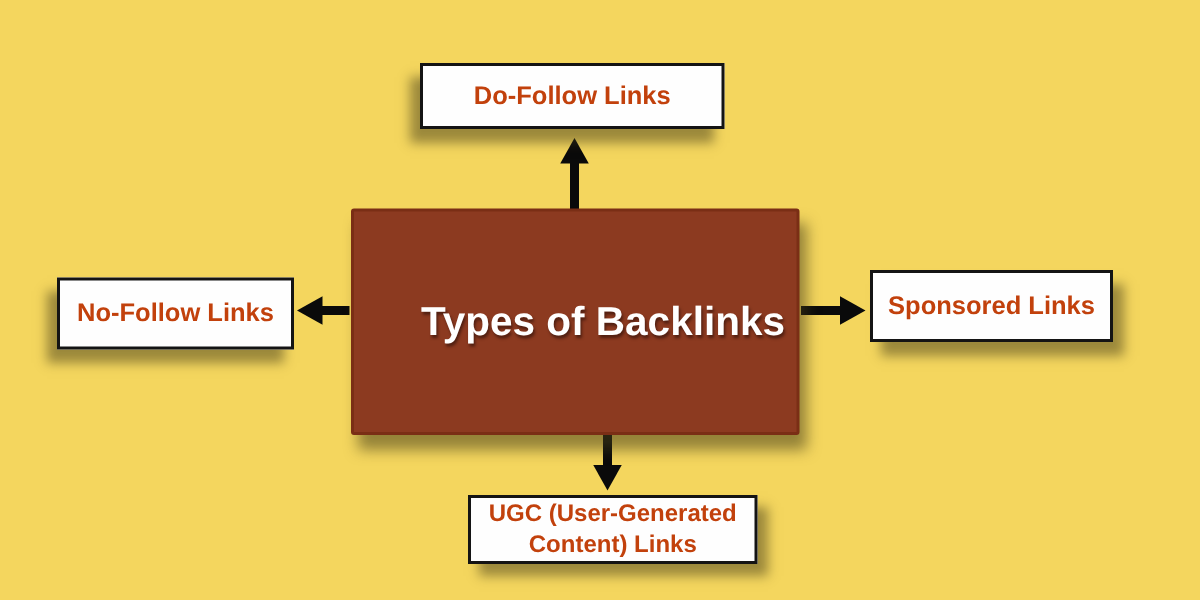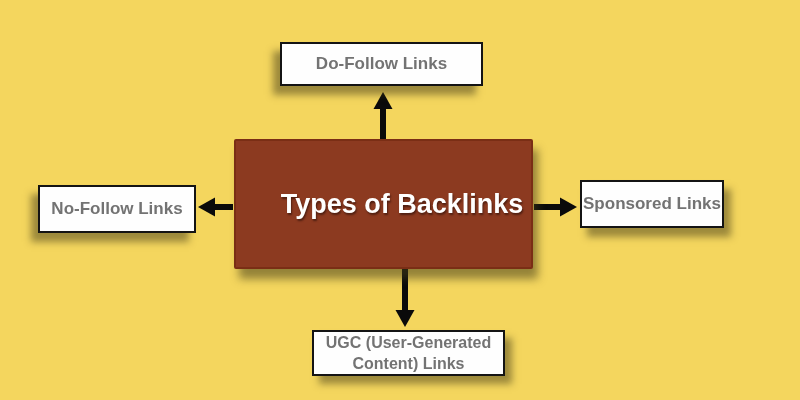--- a/index.html
+++ b/index.html
@@ -26,51 +26,51 @@
   .node {
     position: absolute;
     background: #FEFEFE;
     border: 2px solid #141414;
     box-sizing: border-box;
     display: flex;
     align-items: center;
     justify-content: center;
     text-align: center;
     font-weight: bold;
-    color: #737373;
+    color: #c2410c;
     font-size: 17px;
     line-height: 20px;
   }
   .node-top {
     left: 280px; top: 42px;
     width: 203px; height: 44px;
     box-shadow: -7px 9px 7px rgba(70, 62, 25, 0.50);
   }
   .node-left {
     left: 38px; top: 185px;
     width: 158px; height: 48px;
     box-shadow: -7px 9px 7px rgba(70, 62, 25, 0.50);
   }
   .node-right {
     left: 580px; top: 180px;
-    width: 144px; height: 48px;
+    width: 162px; height: 48px;
     box-shadow: 7px 9px 7px rgba(70, 62, 25, 0.50);
   }
   .node-bottom {
     left: 312px; top: 330px;
     width: 193px; height: 46px;
     font-size: 16px;
     line-height: 21px;
     padding: 1px 2px;
     box-shadow: 7px 8px 7px rgba(70, 62, 25, 0.50);
   }
   .center-box {
     position: absolute;
     left: 234px; top: 139px;
-    width: 299px; height: 130px;
+    width: 299px; height: 151px;
     box-sizing: border-box;
     background: #8C3A20;
     border: 2px solid #7A2E15;
     border-radius: 2px;
     box-shadow: 5px 10px 9px rgba(70, 62, 25, 0.55);
     display: flex;
     flex-direction: column;
     align-items: center;
     justify-content: center;
     text-align: center;

